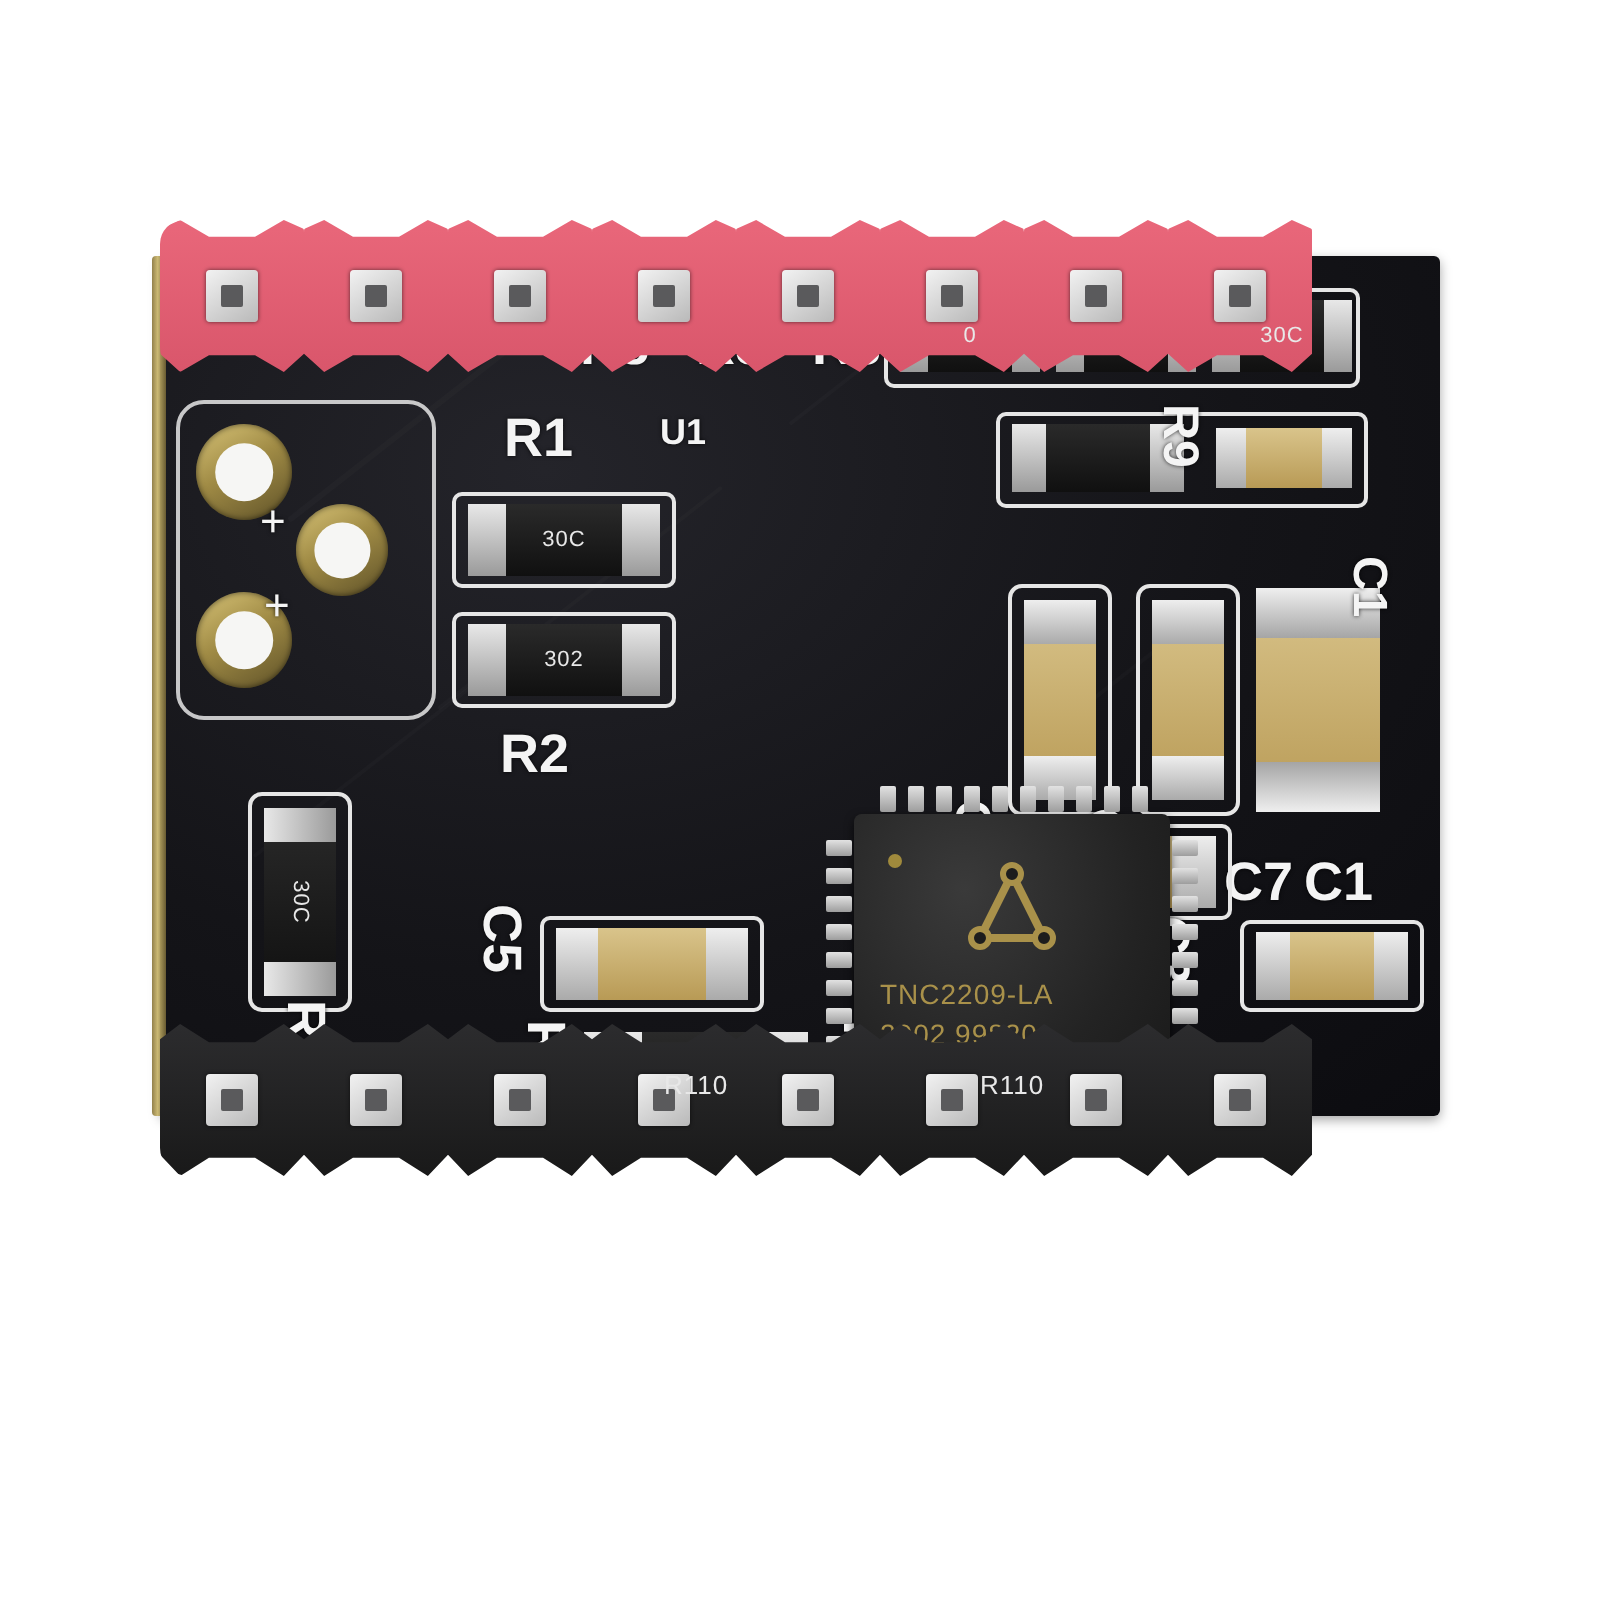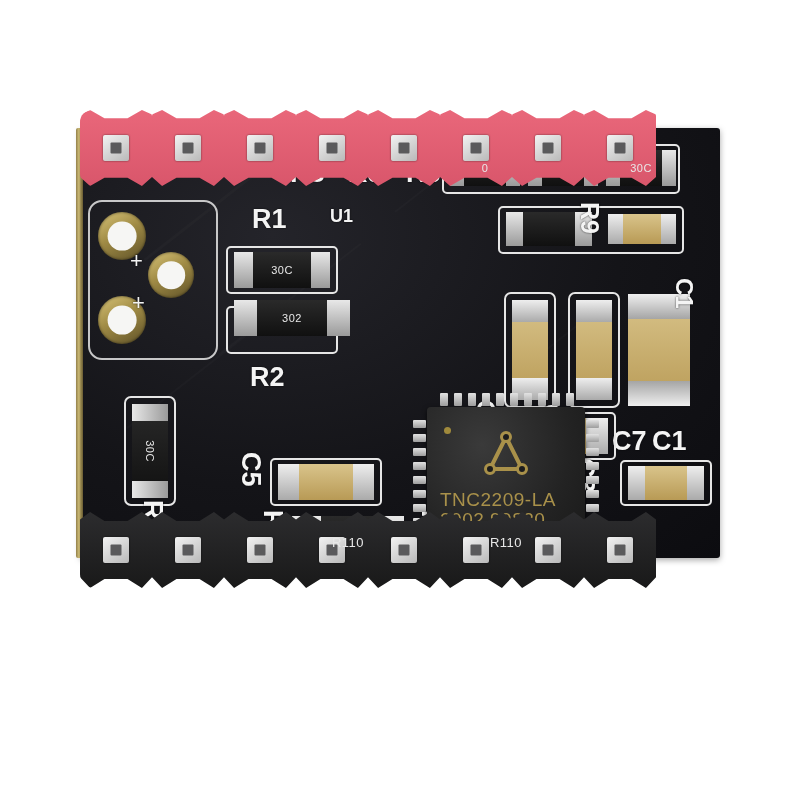--- a/index.html
+++ b/index.html
@@ -105,21 +105,21 @@
   .silk.plus{font-weight:normal;}
 
   
   #ic{position:absolute;left:347px;top:279px;width:158px;height:152px;
       background:radial-gradient(ellipse at 35% 25%,#3a3a3a,#232323 60%,#181818);
       border-radius:4px;box-shadow:0 2px 5px rgba(0,0,0,.7);}
   #ic .dot{position:absolute;left:17px;top:20px;width:7px;height:7px;
            border-radius:50%;background:#a08a3c;}
   #ic .logo{position:absolute;left:50%;top:22px;transform:translateX(-50%);}
   #ic .txt{position:absolute;left:13px;color:#a9914a;
-           font-family:"Liberation Sans",sans-serif;font-size:19px;
+           font-family:"Liberation Sans",sans-serif;font-size:14px;
            letter-spacing:.5px;white-space:nowrap;}
   .qfn-row{position:absolute;display:flex;}
   .qfn-row.h{gap:6px;} .qfn-row.v{flex-direction:column;gap:6px;}
   .qfn-pin{background:linear-gradient(180deg,#e2e2e2,#9d9d9d);border-radius:1px;}
   .qfn-row.h .qfn-pin{width:8px;height:13px;}
   .qfn-row.v .qfn-pin{width:13px;height:8px;}
 </style>
 </head>
 <body>
 
@@ -183,21 +183,21 @@
     <div class="silk rot90" style="left:524px;top:74px;font-size:25px;">R9</div>
 
     <div class="outline" style="left:146px;top:118px;width:112px;height:48px;"></div>
     <div class="res" style="left:154px;top:124px;width:96px;height:36px;">
       <span class="cap-end l"></span>
         <span class="cap-end r"></span>
       <span class="mark">30C</span>
     </div>
 
     <div class="outline" style="left:146px;top:178px;width:112px;height:48px;"></div>
-    <div class="res" style="left:154px;top:172px;width:116px;height:36px;">
+    <div class="res" style="left:154px;top:184px;width:96px;height:36px;">
       <span class="cap-end l"></span>
         <span class="cap-end r"></span>
       <span class="mark">302</span>
     </div>
 
     <div class="outline" style="left:44px;top:268px;width:52px;height:110px;border-radius:7px;"></div>
     <div class="res vert" style="left:52px;top:276px;width:36px;height:94px;">
       <span class="cap-end l" style="top:0;left:0;width:100%;height:18%;
             background:linear-gradient(90deg,#e8e8e8,#9a9a9a);"></span>
       <span class="cap-end r" style="bottom:0;top:auto;left:0;width:100%;height:18%;

